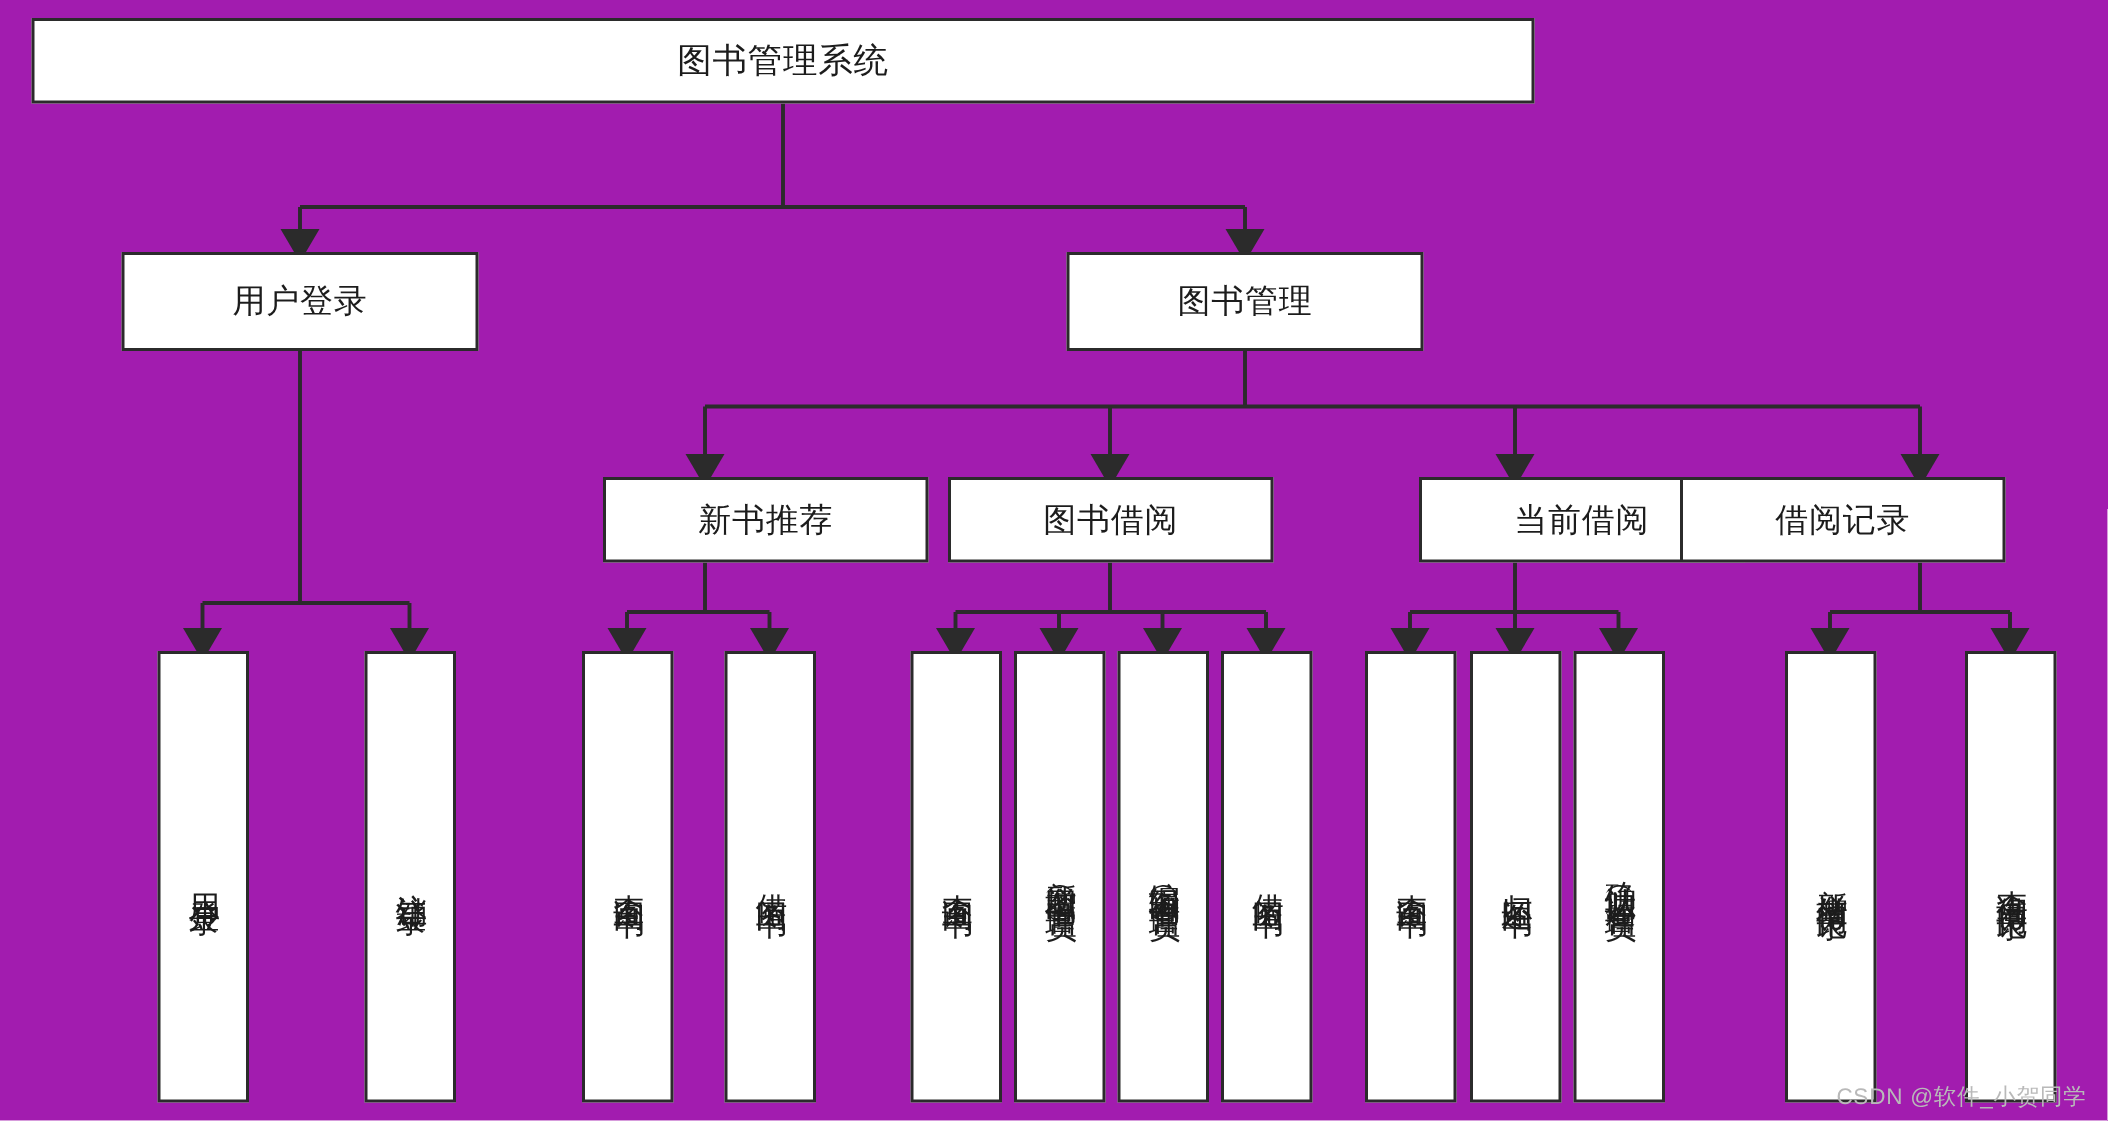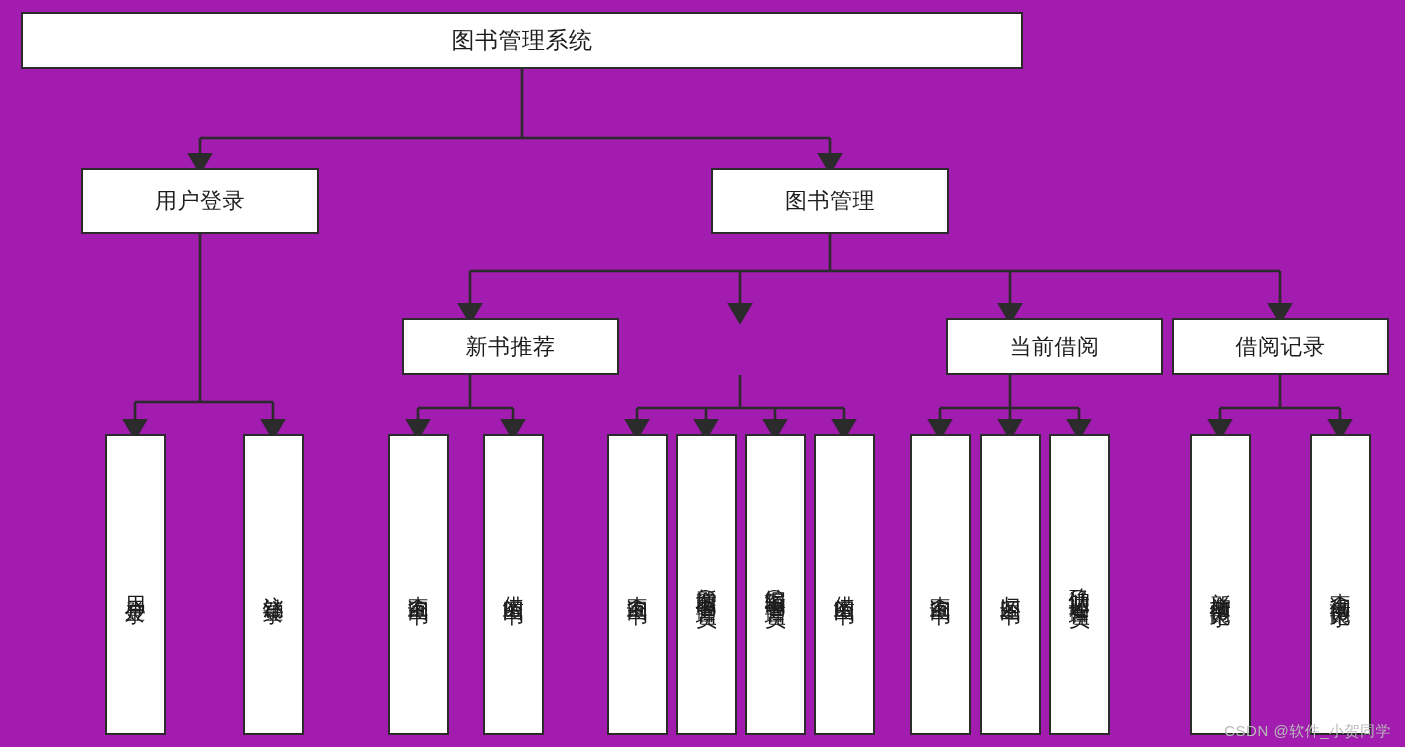--- a/index.html
+++ b/index.html
@@ -64,21 +64,21 @@
   
   .node.lvl2 {
     top: 318px;
     width: 217px;
     height: 57px;
     font-size: 22px;
   }
   .node.lvl2.n-new-book   { left: 362px; margin-left: 40px; }
   .node.lvl2.n-borrow     { left: 632px; }
   .node.lvl2.n-current    { left: 946px; }
-  .node.lvl2.n-record     { left: 1172px; }
+  .node.lvl2.n-record     { left: 1120px; }
 
   
   .node.leaf {
     top: 434px;
     width: 61px;
     height: 301px;
     font-size: 21px;
   }
   .node.leaf .node-label {
     writing-mode: vertical-rl;
@@ -176,20 +176,23 @@
   <div class="node lvl1 n-user-login">
     <span class="node-label">用户登录</span>
   </div>
   <div class="node lvl1 n-book-manage">
     <span class="node-label">图书管理</span>
   </div>
 
   <div class="node lvl2 n-new-book">
     <span class="node-label">新书推荐</span>
   </div>
+  <div class="node lvl2 n-borrow">
+    <span class="node-label">图书借阅</span>
+  </div>
   <div class="node lvl2 n-current">
     <span class="node-label">当前借阅</span>
   </div>
   <div class="node lvl2 n-record">
     <span class="node-label">借阅记录</span>
   </div>
 
   <div class="node leaf lf-0">
     <span class="node-label">用户登录</span>
   </div>

